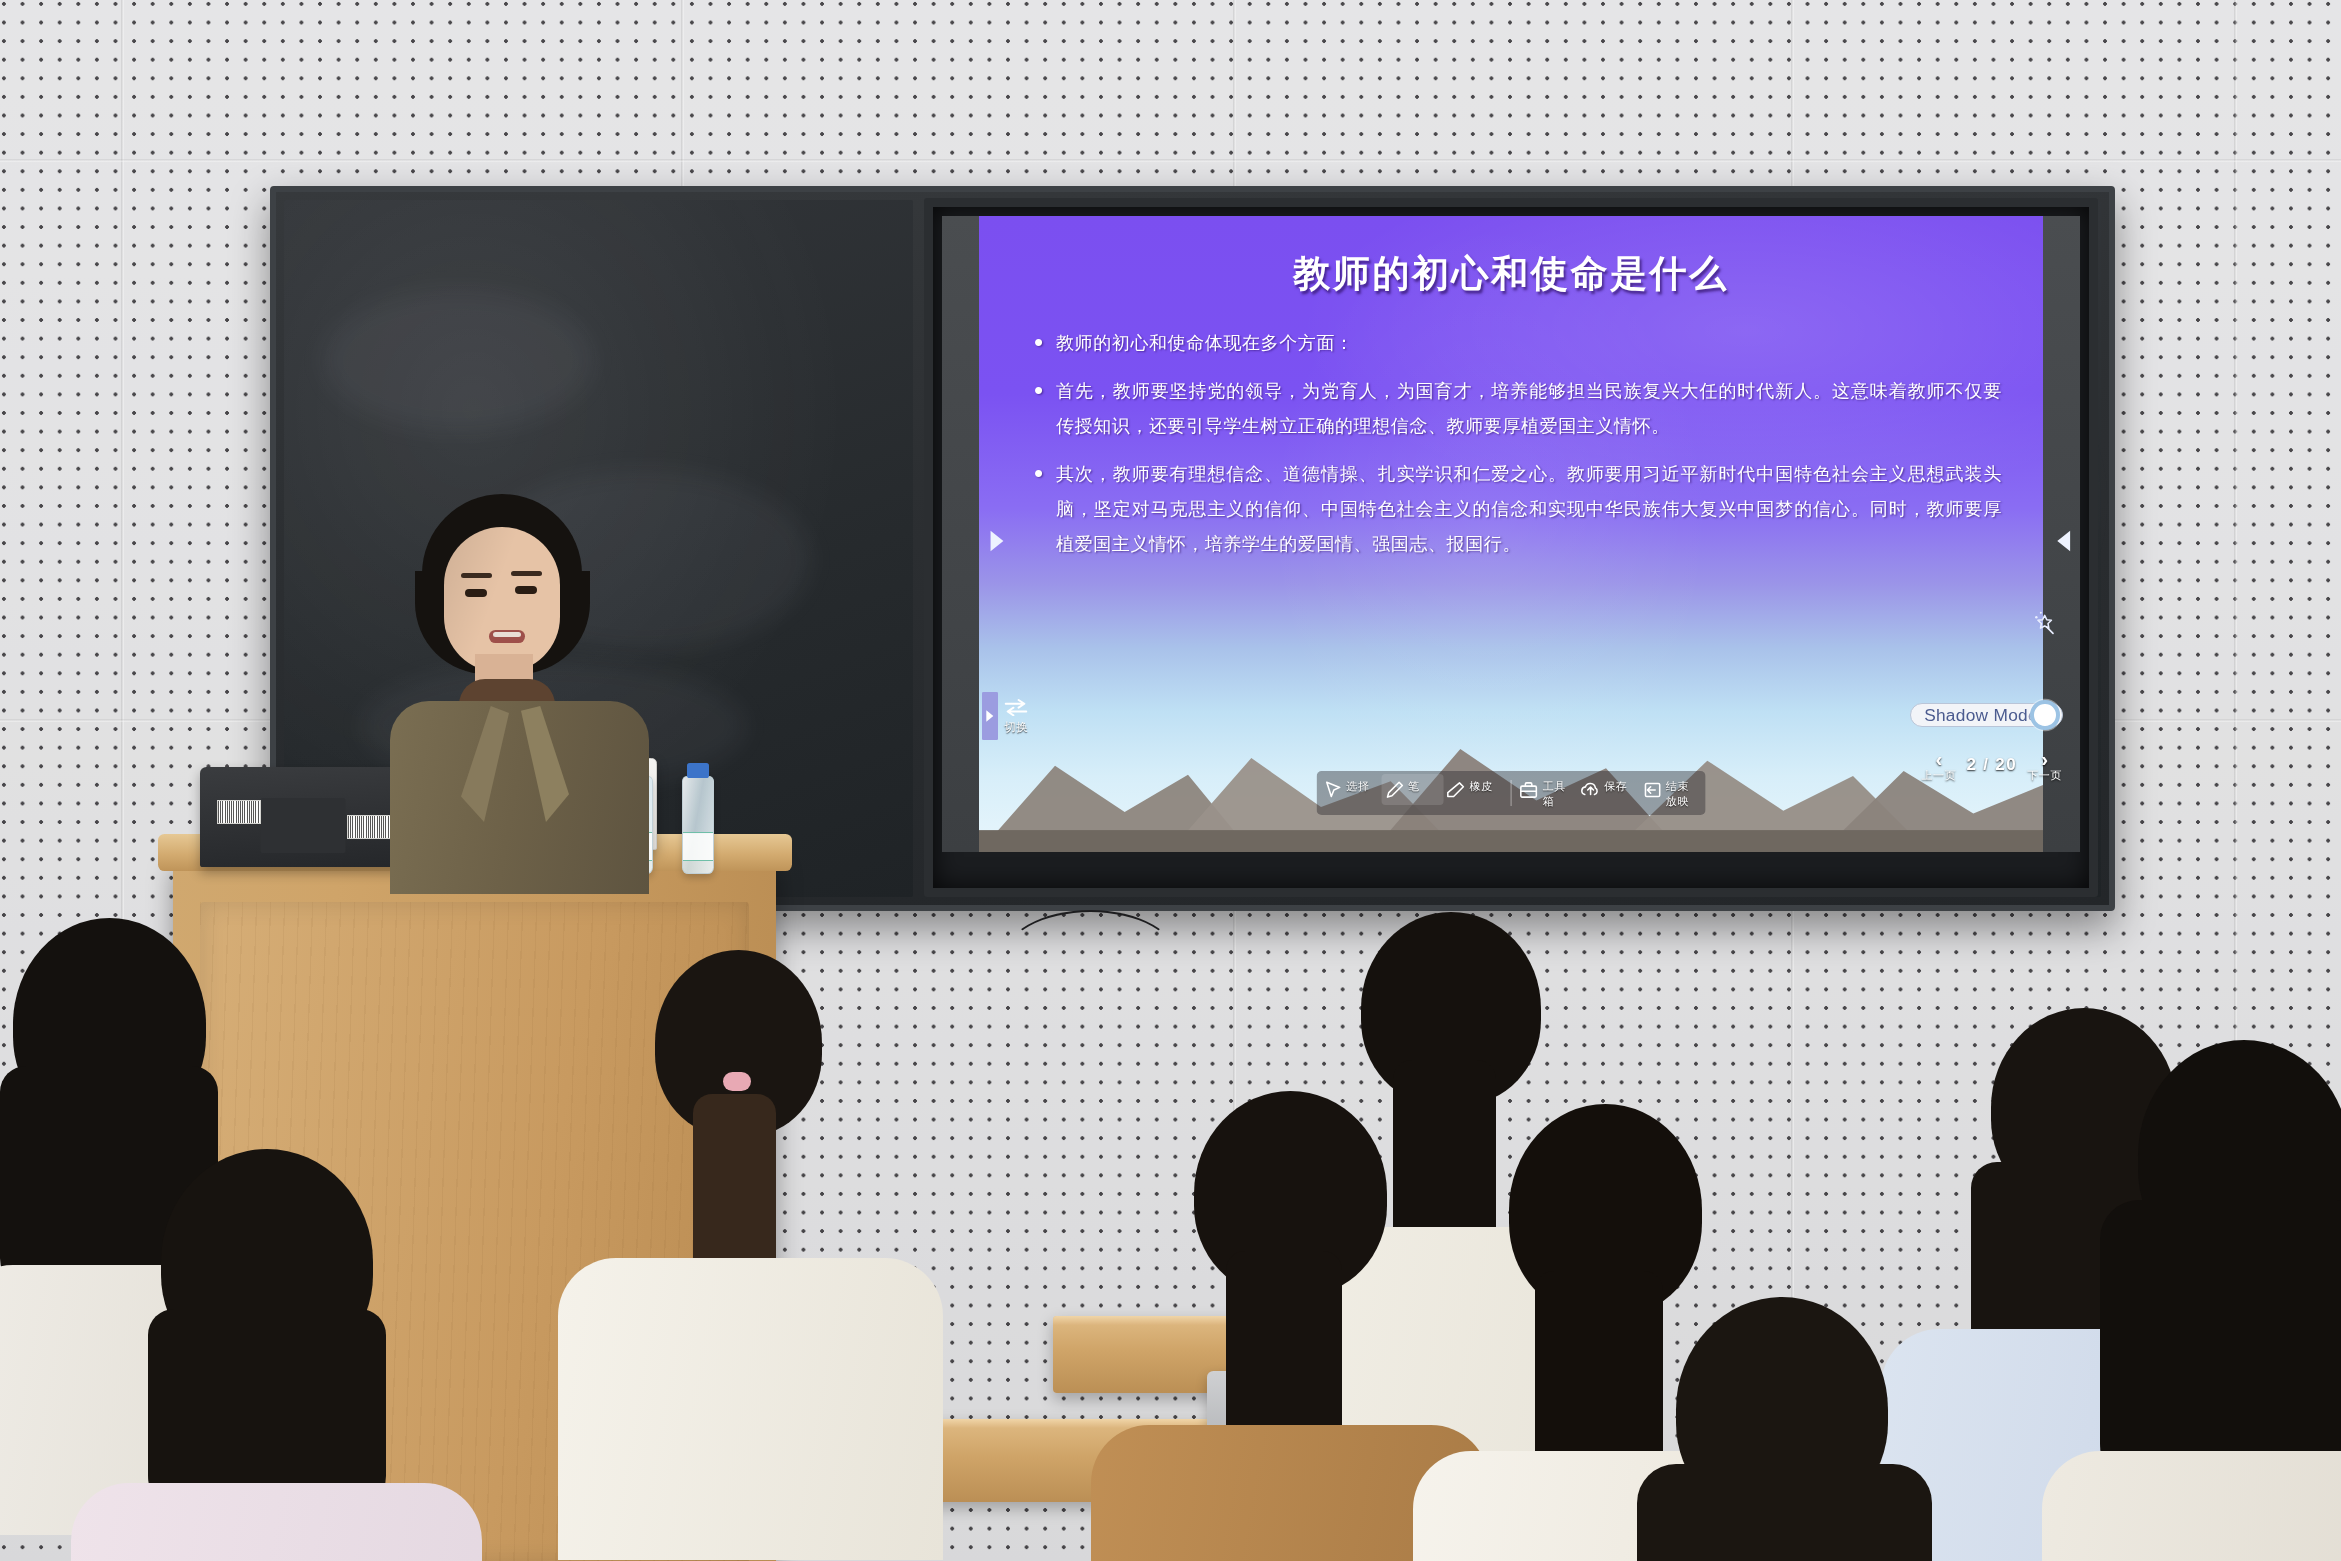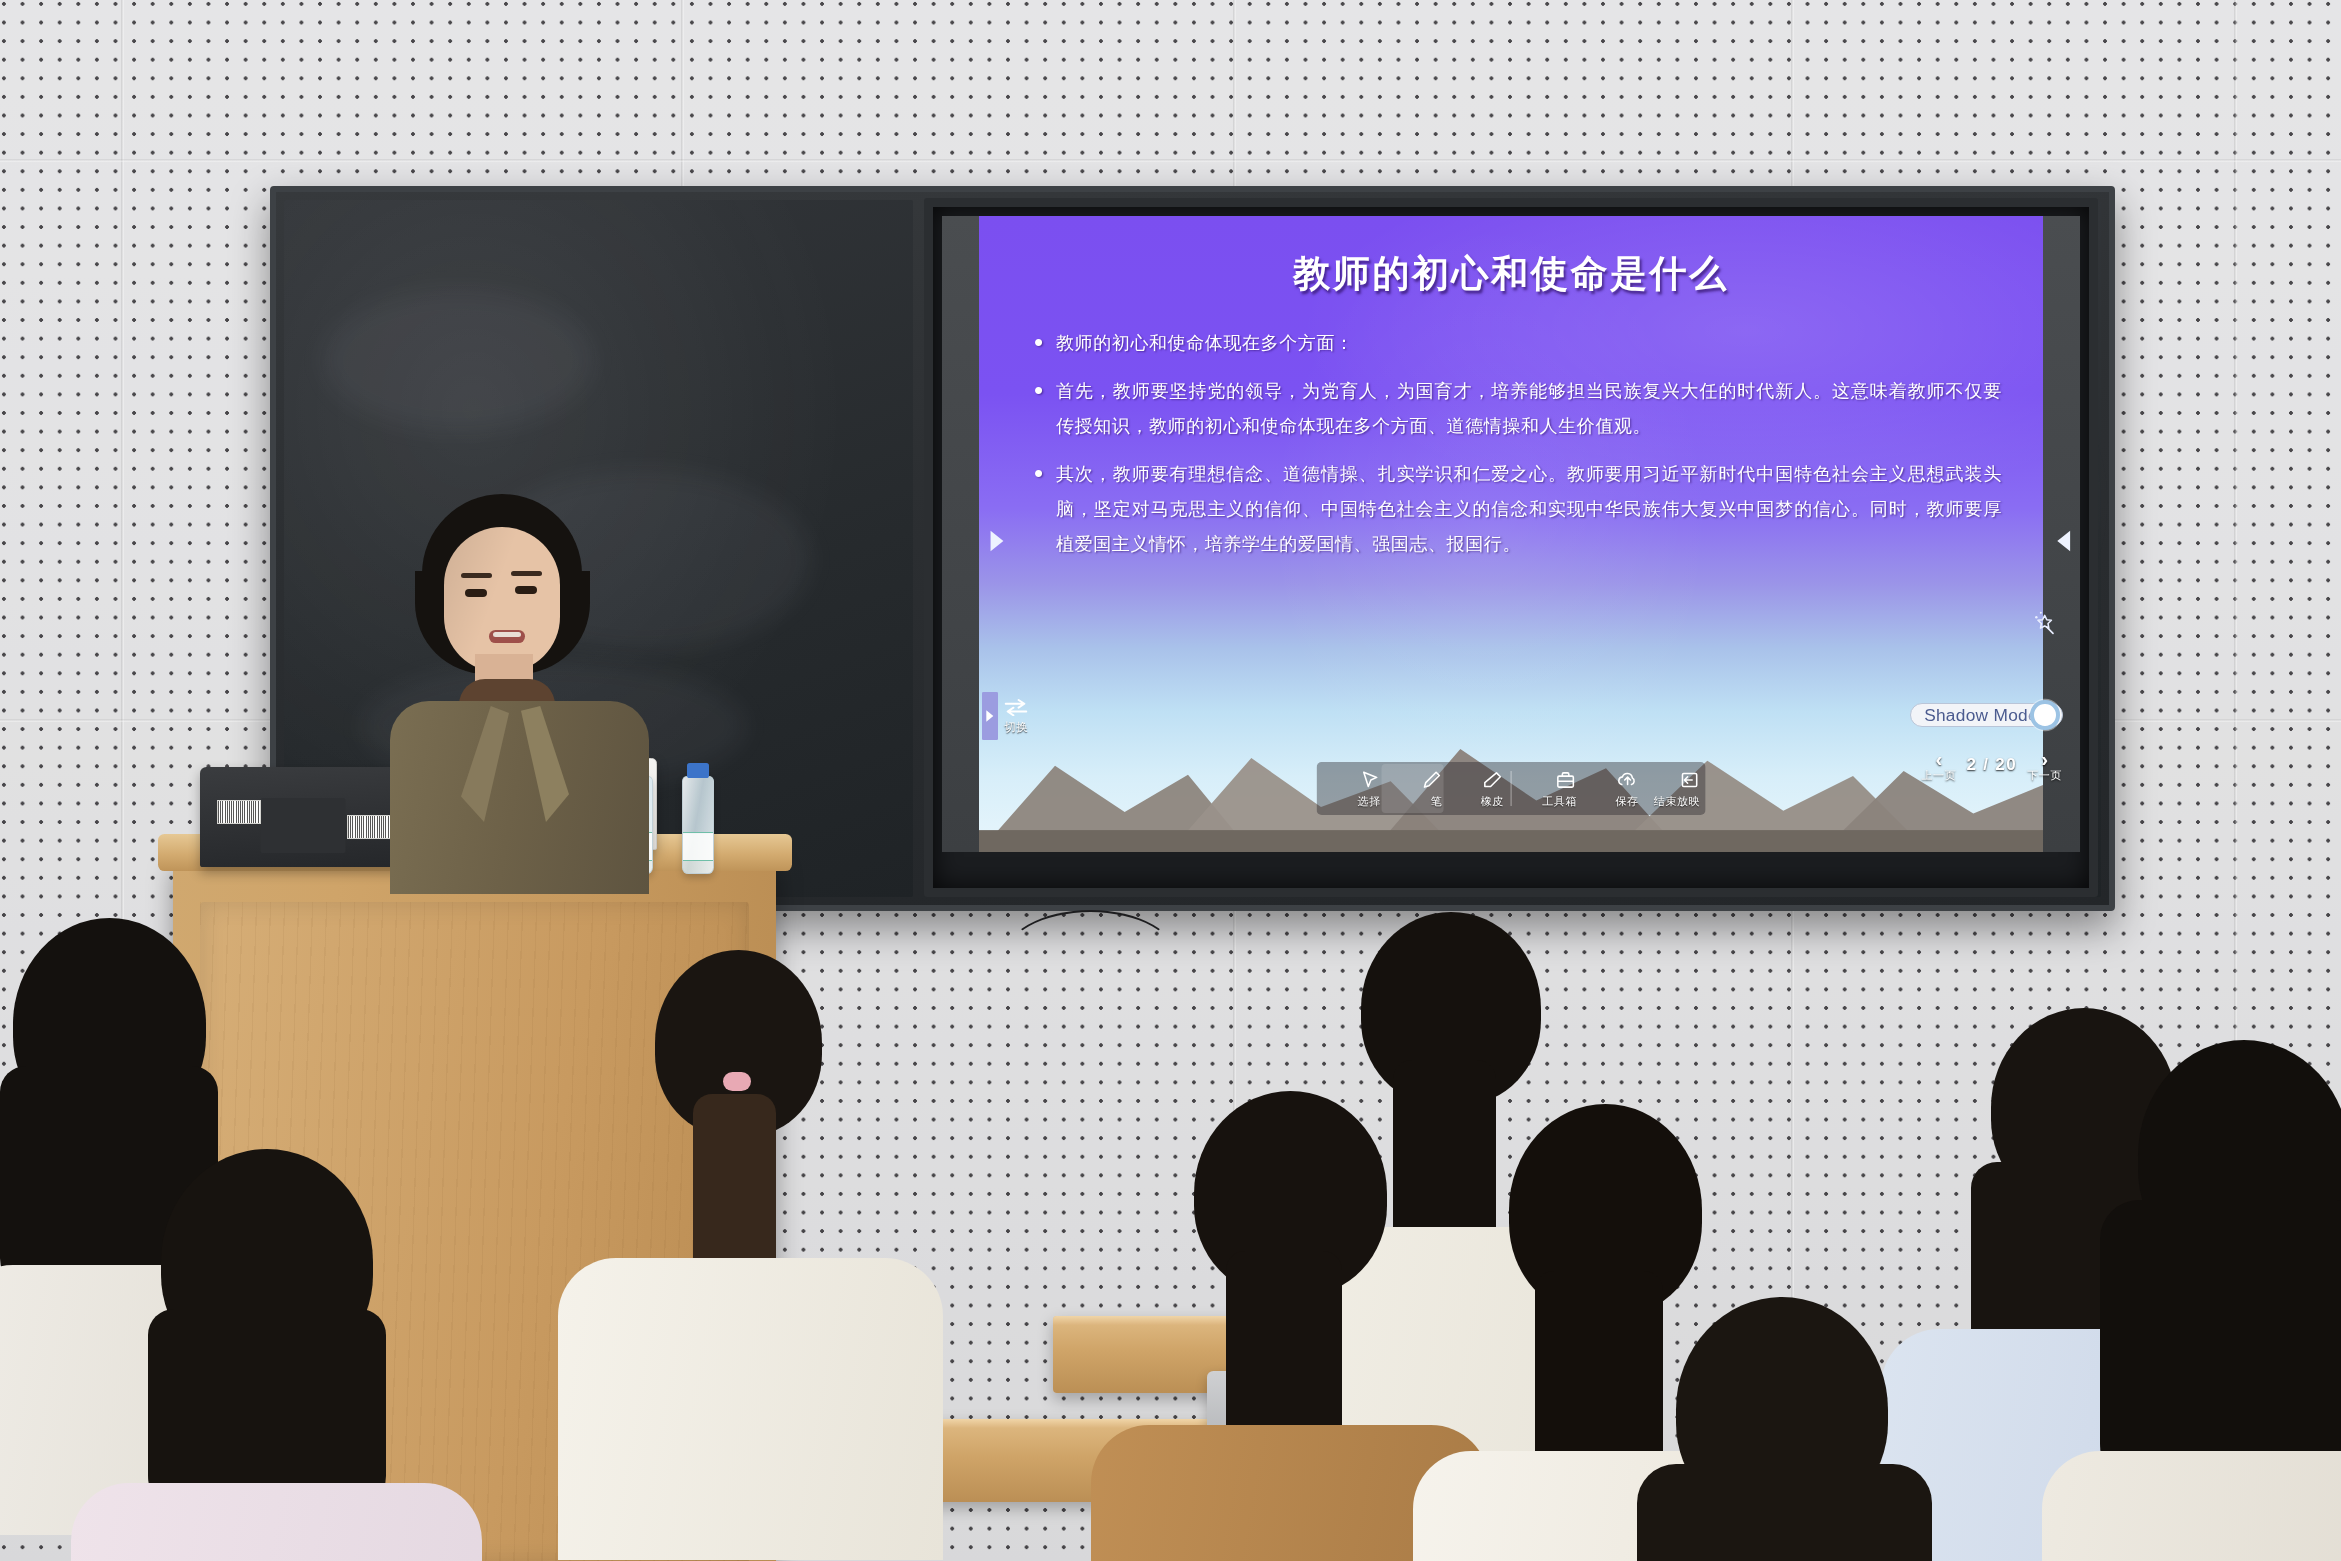--- a/index.html
+++ b/index.html
@@ -93,21 +93,21 @@
   .mountains{position:absolute;left:0;right:0;bottom:0;height:148px;}
 
   
   .ppt-toolbar{
     position:absolute;left:50%;transform:translateX(-50%);bottom:37px;
     display:flex;align-items:flex-start;
     background:rgba(42,40,46,.42);border-radius:5.1px;padding:2.6px 3.9px;
     backdrop-filter:blur(0.6px);
   }
   .tool{
-    width:59px;display:flex;flex-direction:column;align-items:flex-end;gap:2.6px;
+    width:59px;display:flex;flex-direction:row;align-items:flex-start;gap:2.6px;
     padding:5.1px 1.3px 3.9px;border-radius:3.9px;
   }
   .tool.active{background:rgba(255,255,255,.13);}
   .tool svg{display:block;}
   .tool .tlabel{color:#fff;font-size:11px;letter-spacing:0.6px;text-shadow:0 0.6px 1.3px rgba(0,0,0,.7);}
   .tool-sep{width:1.3px;align-self:stretch;margin:6.4px 5.1px;background:rgba(255,255,255,.45);}
 
   
   .switch-ctl{position:absolute;left:2.6px;bottom:112px;display:flex;align-items:center;}
   .switch-tab{width:16.7px;height:48px;background:#9b9ce0;border-radius:1.3px;display:flex;align-items:center;justify-content:center;}
@@ -313,21 +313,21 @@
 
           <div class="slide-title">教师的初心和使命是什么</div>
 
           <div class="bullets">
             <div class="bullet">
               <span class="dot">•</span>
               <span class="btext">教师的初心和使命体现在多个方面：</span>
             </div>
             <div class="bullet">
               <span class="dot">•</span>
-              <span class="btext">首先，教师要坚持党的领导，为党育人，为国育才，培养能够担当民族复兴大任的时代新人。这意味着教师不仅要传授知识，教师的初心和使命体现在多个方面、道德情操和人生价值观。</span>
+              <span class="btext">首先，教师要坚持党的领导，为党育人，为国育才，培养能够担当民族复兴大任的时代新人。这意味着教师不仅要传授知识，还要引导学生树立正确的理想信念、教师要厚植爱国主义情怀。</span>
             </div>
             <div class="bullet">
               <span class="dot">•</span>
               <span class="btext">其次，教师要有理想信念、道德情操、扎实学识和仁爱之心。教师要用习近平新时代中国特色社会主义思想武装头脑，坚定对马克思主义的信仰、中国特色社会主义的信念和实现中华民族伟大复兴中国梦的信心。同时，教师要厚植爱国主义情怀，培养学生的爱国情、强国志、报国行。</span>
             </div>
           </div>
 
           <div class="mountains">
             <svg width="100%" height="148" viewBox="0 0 1680 230" preserveAspectRatio="none" style="position:absolute;bottom:0;left:0;">
               <polygon points="0,230 120,96 230,168 330,110 430,230" fill="#8d857d" opacity=".95"></polygon>

